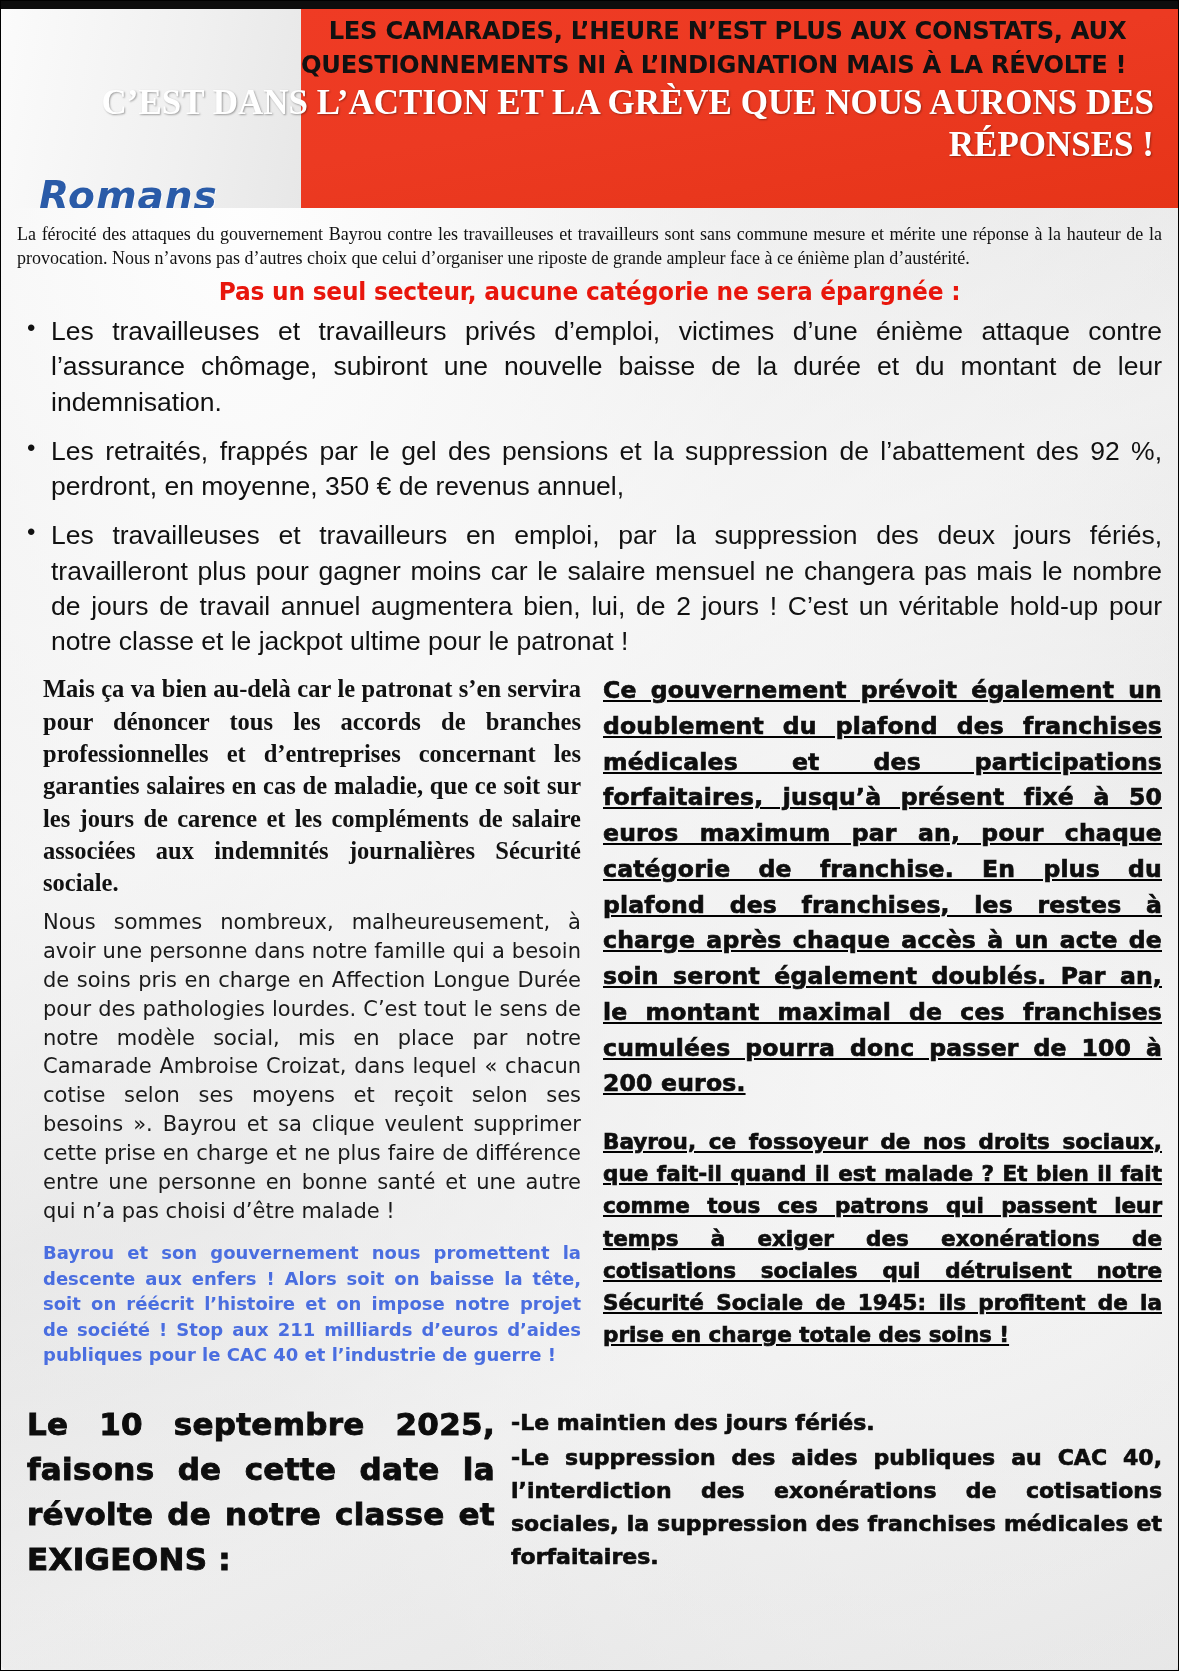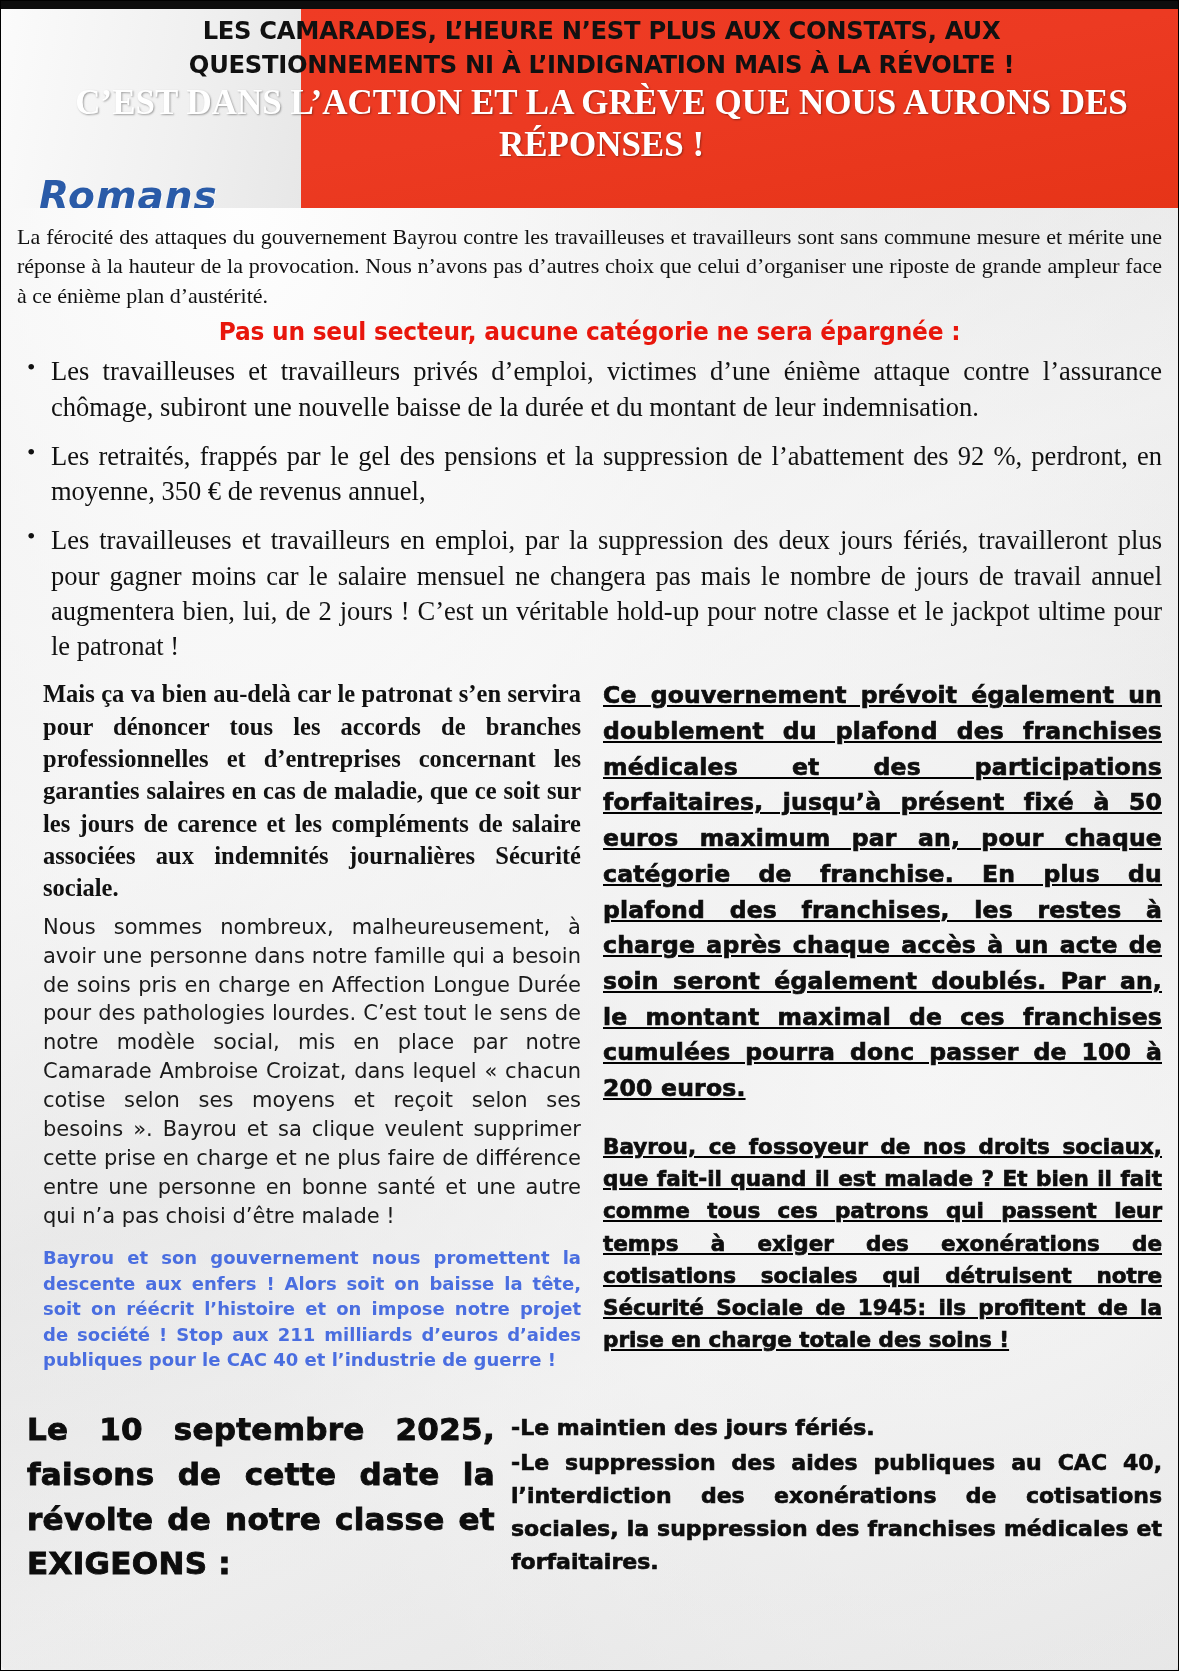--- a/index.html
+++ b/index.html
@@ -76,21 +76,21 @@
     z-index: 2;
   }
   #header-red {
     position: absolute;
     left: 272px; top: 8px;
     right: 0; height: 199px;
     background: linear-gradient(170deg,#ef3b24 0%, #ec3a22 45%, #e63418 100%);
     z-index: 3;
     clip-path: polygon(24px 0, 100% 0, 100% 100%, 0 100%);
   }
-  #header-text { position: relative; z-index: 5; padding: 14px 24px 0 48px; text-align: center; }
+  #header-text { position: relative; z-index: 5; padding: 14px 24px 0 48px; text-align: right; }
   .hdr-kicker {
     font-family: "DejaVu Sans", sans-serif;
     font-weight: 700;
     font-size: 25.5px;
     line-height: 1.24;
     color: #111;
     letter-spacing: -0.3px;
     text-transform: uppercase;
     margin: 0 0 2px 0;
     transform: scaleX(0.95);
@@ -103,40 +103,40 @@
     color: #fff;
     margin: 2px 0 0 0;
     text-shadow: 1px 1px 2px rgba(0,0,0,.35);
   }
 
   
   #body-area { padding: 14px 16px 0 16px; }
 
   .intro-para {
     font-family: "Liberation Serif", serif;
-    font-size: 22px;
+    font-size: 18px;
     line-height: 1.34;
     color: #111;
     text-align: justify;
     margin: 0 0 8px 0;
   }
   .red-head {
     font-family: "DejaVu Sans", sans-serif;
     font-weight: 700;
     font-size: 24px;
     color: #e8160c;
     text-align: center;
     margin: 6px 0 8px 0;
     letter-spacing: -0.2px;
     transform: scaleX(0.97);
   }
   ul.bullets { list-style: none; margin: 0; padding: 0; }
   ul.bullets li {
     position: relative;
-    font-family: Liberation Serif, serif;
+    font-family: Liberation Sans, sans-serif;
     font-size: 26.5px;
     line-height: 1.33;
     color: #111;
     text-align: justify;
     padding-left: 34px;
     margin-bottom: 14px;
   }
   ul.bullets li::before {
     content: "\2022";
     position: absolute;

